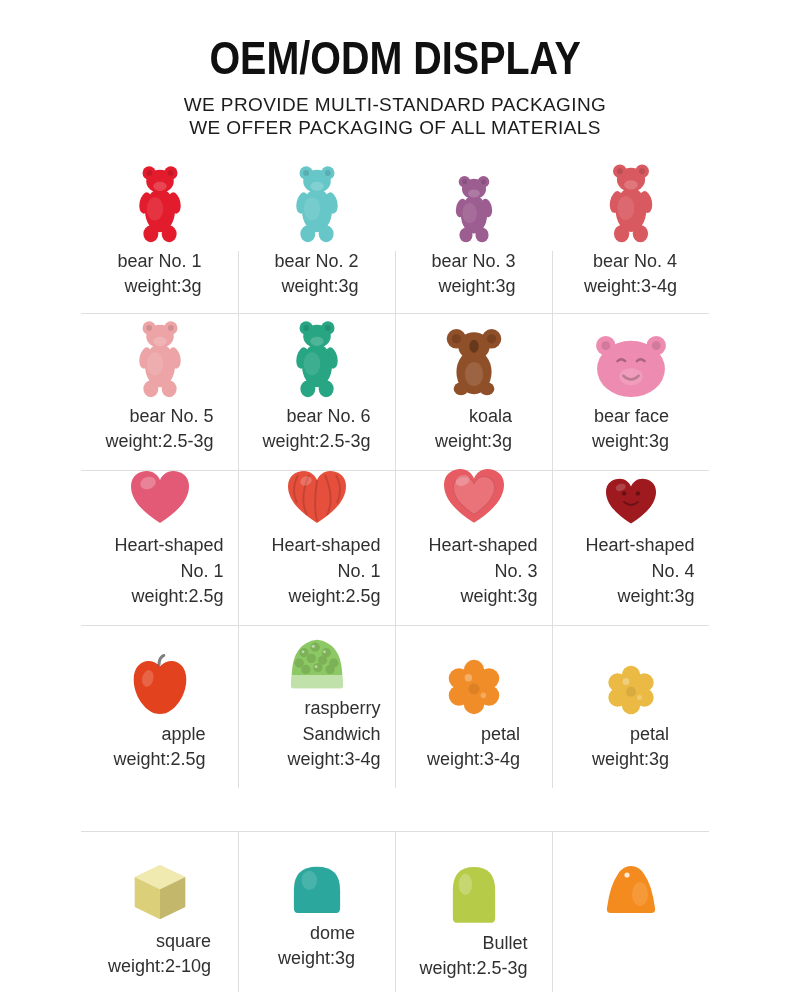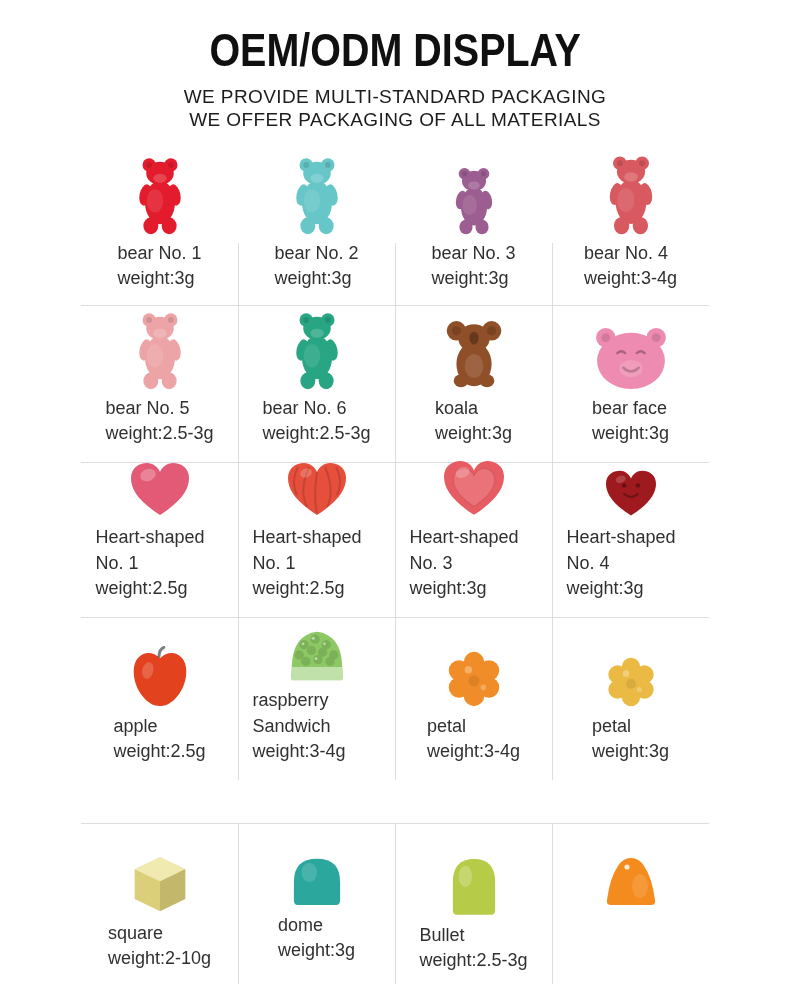--- a/index.html
+++ b/index.html
@@ -1,20 +1,20 @@
 <!DOCTYPE html>
 <html style="--line: #dedede; --text: #303030;"><head>
 <meta charset="utf-8">
 <style>
   :root{ --line:#dedede; --text:#303030; --title:#101010; }
   *{ box-sizing:border-box; margin:0; padding:0; }
   html,body{ background:#fff; }
   body{ width:790px; height:998px; overflow:hidden; font-family:"Liberation Sans", sans-serif; }
 
-  .hdr{ padding-top:24px; text-align:center; }
+  .hdr{ padding-top:32px; text-align:center; }
   .hdr h1{ font-size:47px; font-weight:800; color:var(--title); line-height:1.12; margin-bottom:8px; }
   .hdr h1 .squeeze{ display:inline-block; transform:scaleX(.84); transform-origin:center; letter-spacing:0; white-space:nowrap; }
   .sub{ font-size:19px; color:#1c1c1c; line-height:1.24; letter-spacing:.4px; font-weight:500; }
 
   .grid{
     width:628px; margin:21px auto 0;
     display:grid;
     grid-template-columns:repeat(4,157px);
     grid-template-rows:152px 157px 155px 163px 203px;
   }
@@ -25,21 +25,21 @@
   }
   .cell:nth-child(n+5){ border-top:1px solid var(--line); }
   .cell:not(:nth-child(4n+1))::before{
     content:""; position:absolute; left:-.5px; top:0; bottom:0; width:1px; background:var(--line);
   }
   .cell:nth-child(-n+4){ padding-bottom:13px; }
   .cell:nth-child(-n+4)::before{ top:auto; bottom:0; height:62px; }
   .cell:nth-child(n+17){ justify-content:flex-start; padding-top:31px; padding-bottom:0;margin-top:43px; }
   .cell:nth-child(n+17)::before{ bottom:auto; top:0; height:160px; }
 
-  .label{ text-align:left; font-size:18px; line-height:1.42; color:var(--text); max-width:128px; }
+  .label{ text-align:right; font-size:18px; line-height:1.42; color:var(--text); max-width:128px; }
   .candy{ display:block; flex:0 0 auto; }
 
   
   .shape-bear{ width:54px; height:80px; }
   .shape-koala{ width:60px; height:74px; }
   .shape-bearface{ width:76px; height:64px; }
   .shape-heart{ width:66px; height:58px; }
   .shape-heartshell{ width:64px; height:58px; }
   .shape-heartband{ width:68px; height:60px; }
   .shape-heartface{ width:56px; height:50px; }

